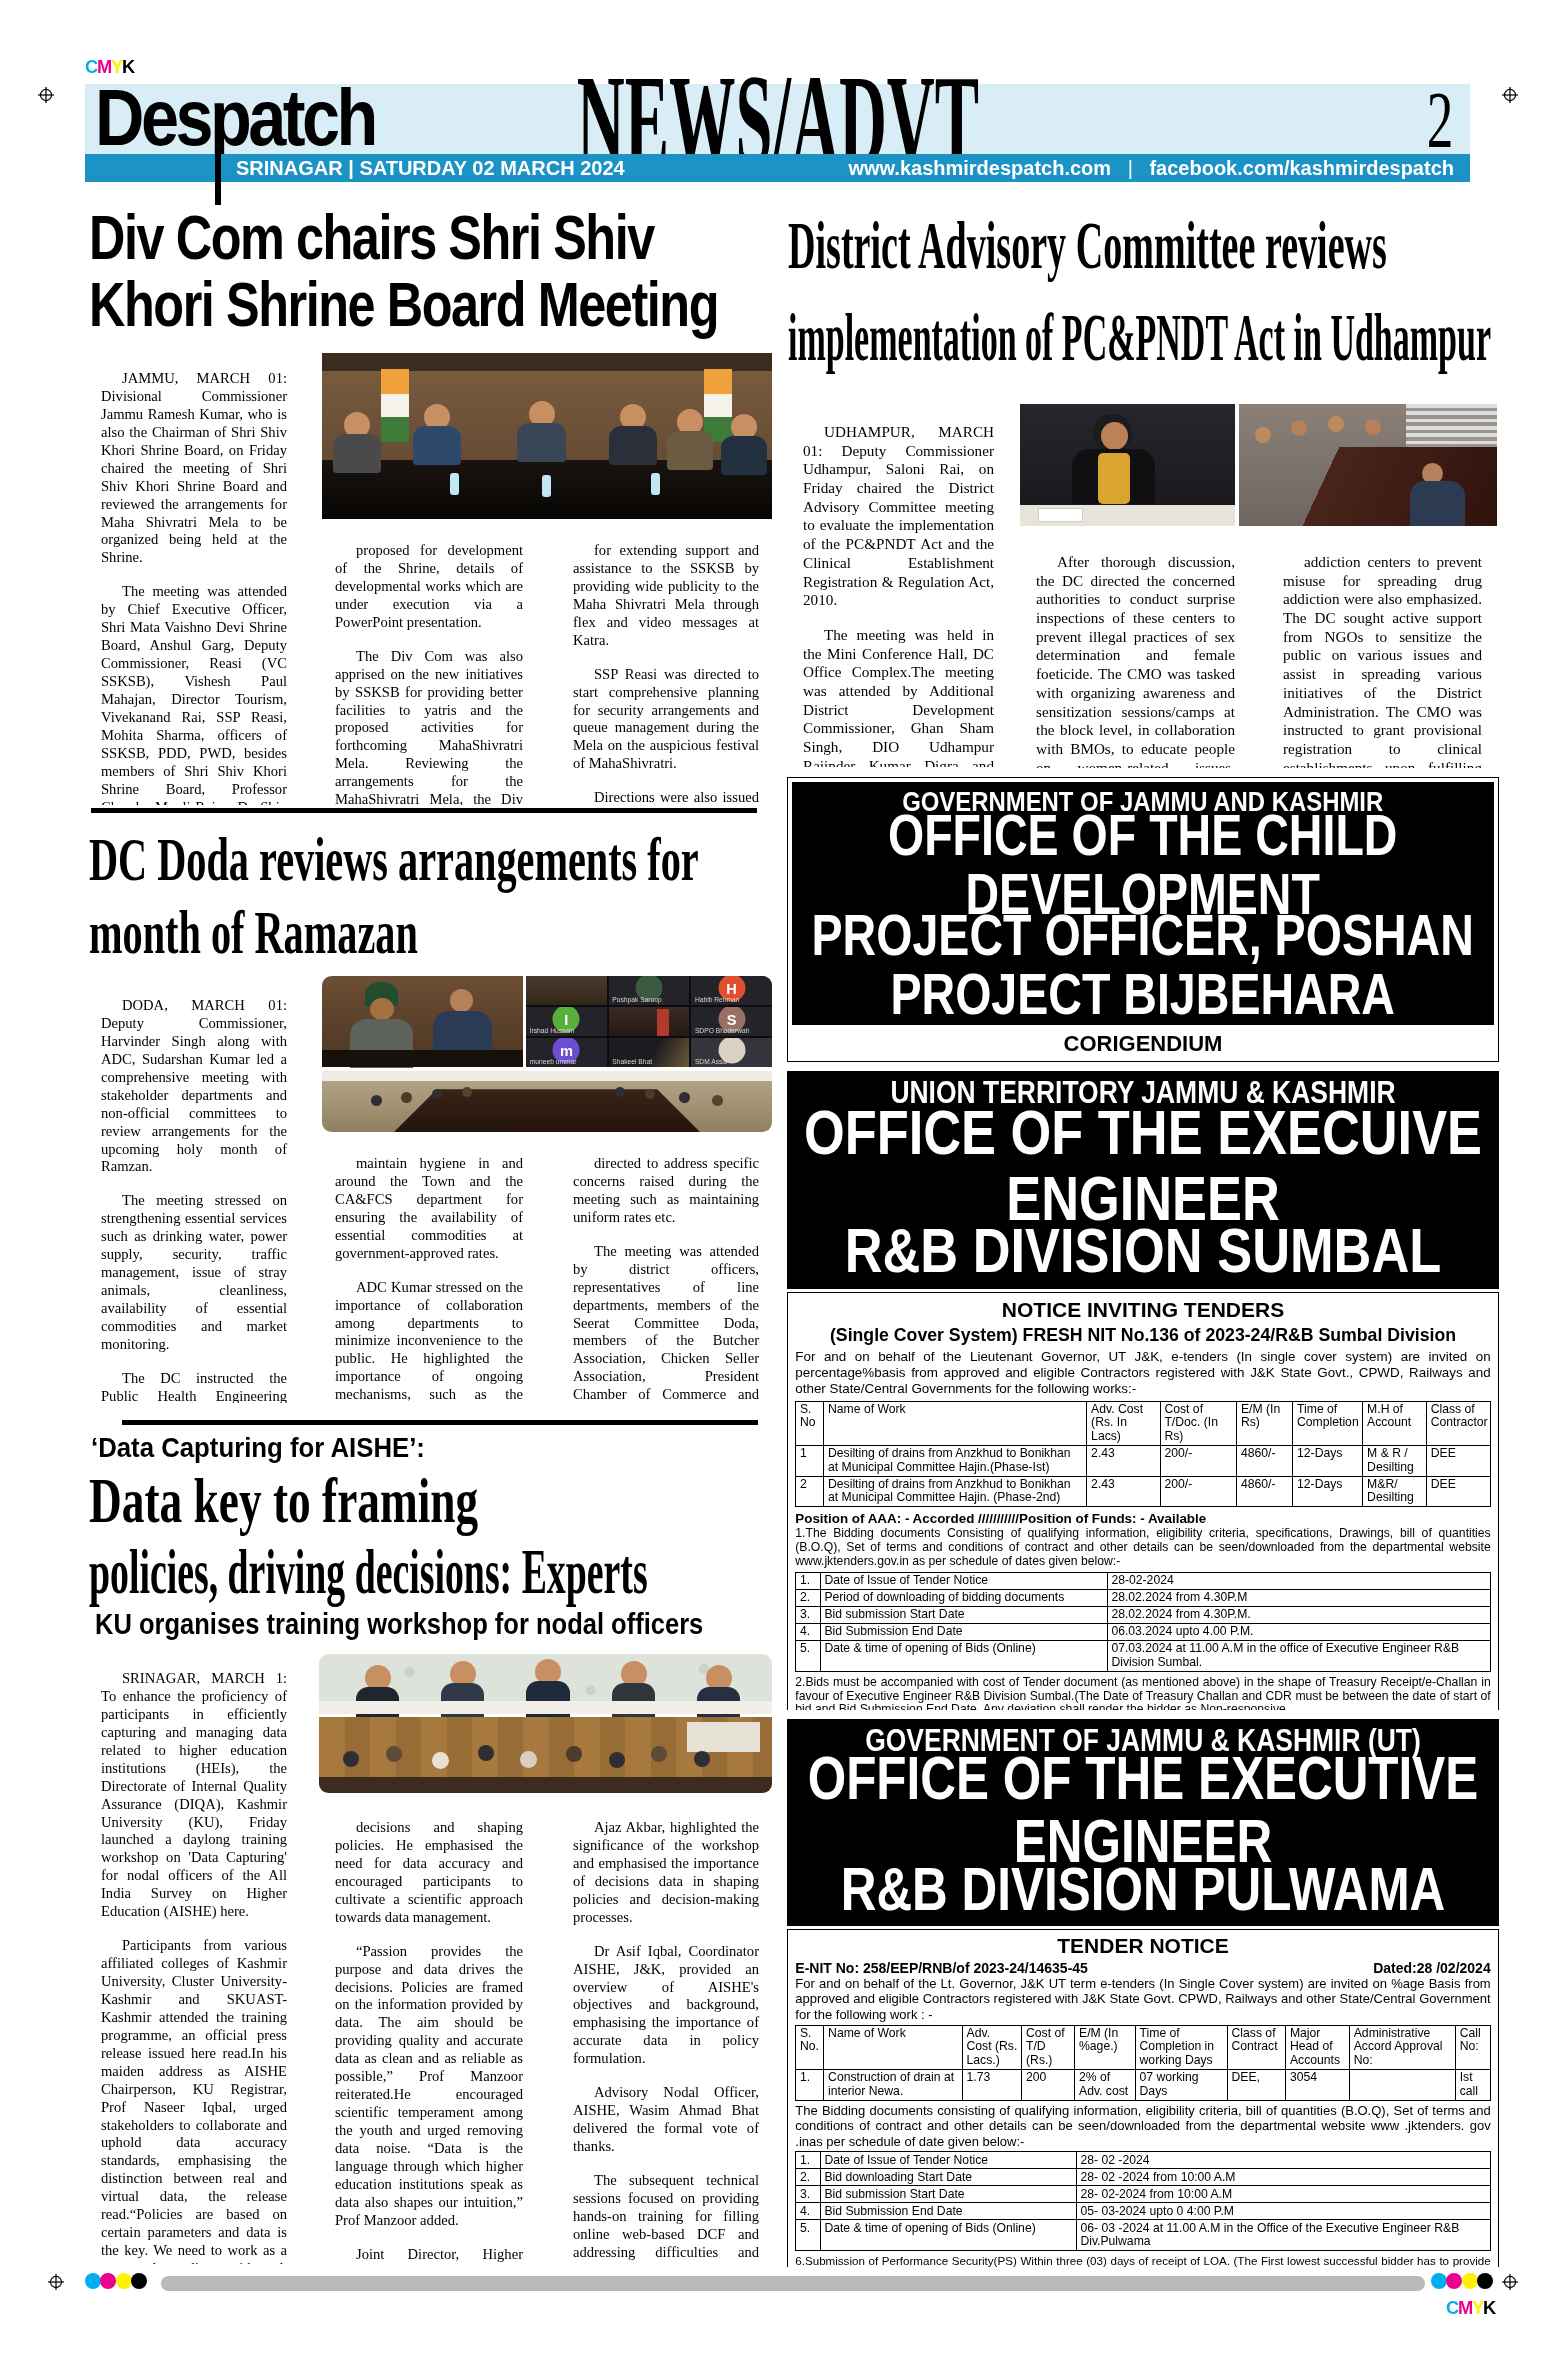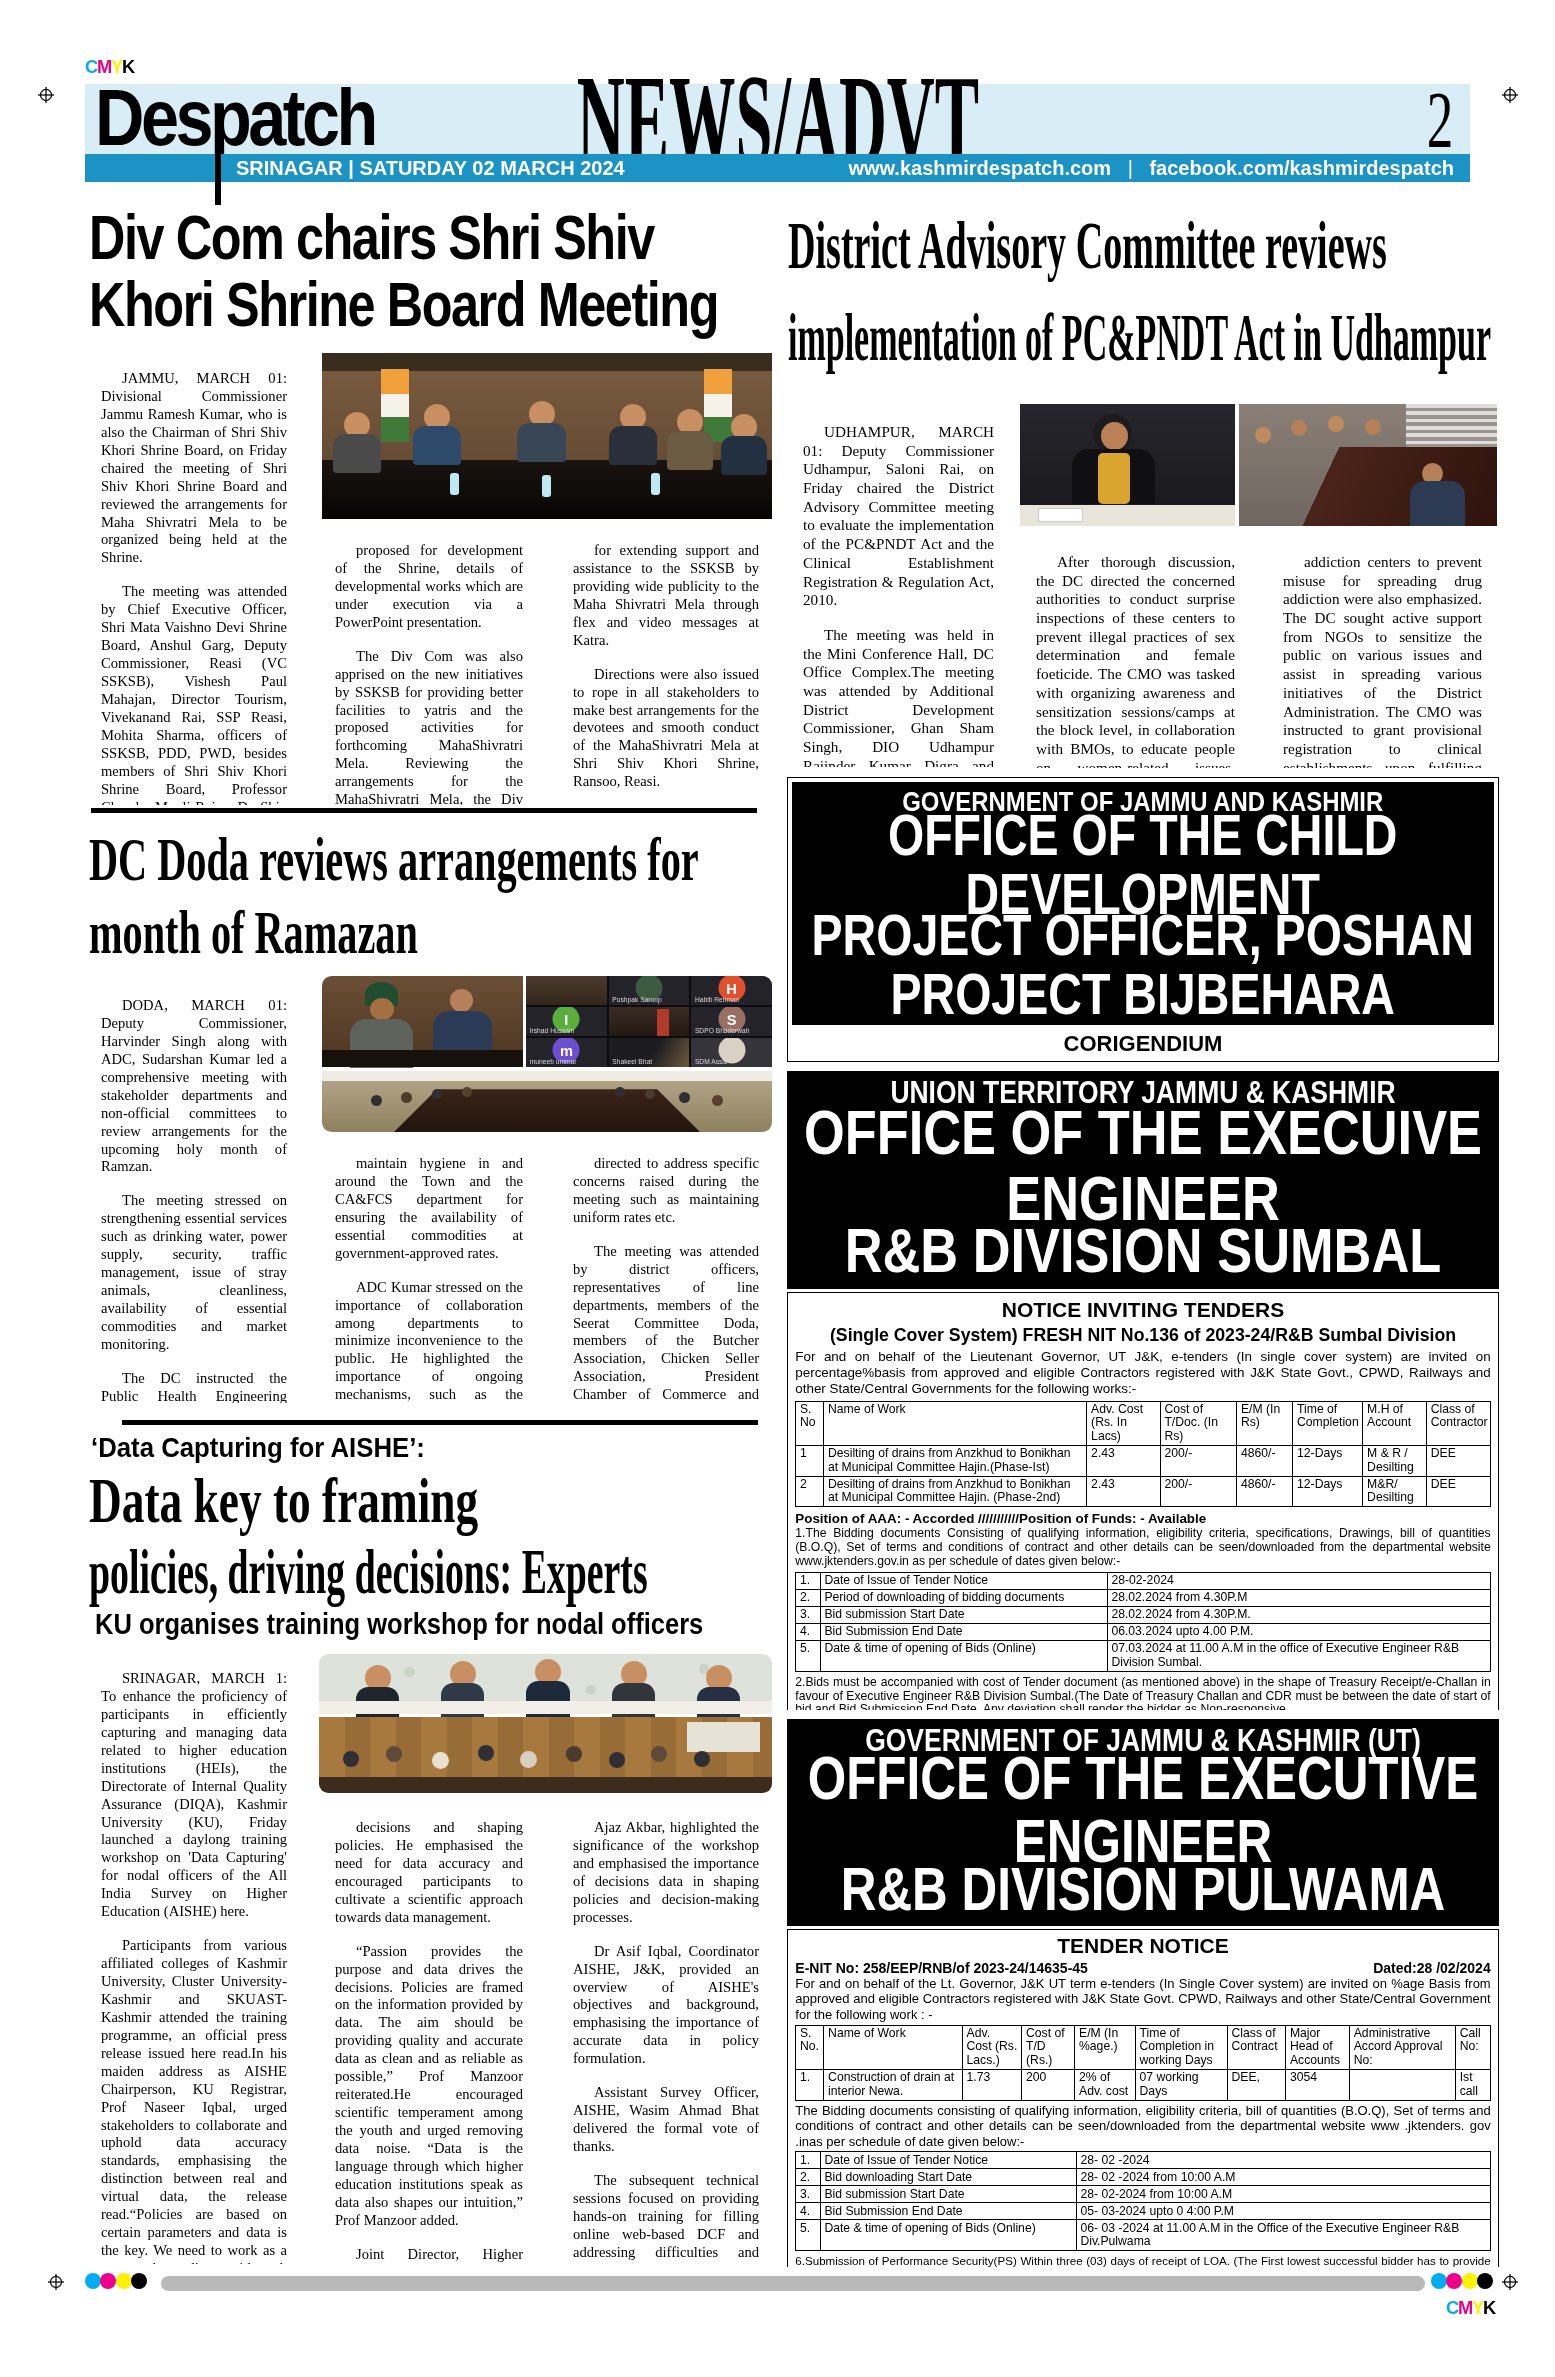--- a/index.html
+++ b/index.html
@@ -140,20 +140,21 @@
     <div class="abs" style="left:220px;top:122px;width:8.5px;height:22px;border-radius:3px;background:#bfe8f2;"></div>
     <div class="abs" style="left:329px;top:120px;width:8.5px;height:22px;border-radius:3px;background:#bfe8f2;"></div>
   </div>
 
   <div class="bodycol" style="left:319px;top:526px;width:220px;height:279px;">
       <p>proposed for development of the Shrine, details of developmental works which are under execution via a PowerPoint presentation.</p>
       <p>The Div Com was also apprised on the new initiatives by SSKSB for providing better facilities to yatris and the proposed activities for forthcoming MahaShivratri Mela. Reviewing the arrangements for the MahaShivratri Mela, the Div Com directed the Deputy Commissioner Reasi and SSP Reasi for providing the best facilities for a memorable spiritual experience for the devotees at the Shrine.</p>
     </div>
   <div class="bodycol" style="left:557px;top:526px;width:218px;height:279px;">
       <p>for extending support and assistance to the SSKSB by providing wide publicity to the Maha Shivratri Mela through flex and video messages at Katra.</p>
+      <p>SSP Reasi was directed to start comprehensive planning for security arrangements and queue management during the Mela on the auspicious festival of MahaShivratri.</p>
       <p>Directions were also issued to rope in all stakeholders to make best arrangements for the devotees and smooth conduct of the MahaShivratri Mela at Shri Shiv Khori Shrine, Ransoo, Reasi.</p>
     </div>
 
   <div class="h-serif" style="left:788px;top:206px;font-size:68px;transform:scaleX(0.56);">District Advisory Committee reviews</div>
   <div class="h-serif" style="left:788px;top:298px;font-size:68px;transform:scaleX(0.50);">implementation of PC&amp;PNDT Act  in Udhampur</div>
 
   <div class="bodycol" style="left:787px;top:407px;width:223px;height:360px;font-size:15.2px;">
       <p>UDHAMPUR, MARCH 01: Deputy Commissioner Udhampur, Saloni Rai, on Friday chaired the District Advisory Committee meeting to evaluate the implementation of the PC&amp;PNDT Act and the Clinical Establishment Registration &amp; Regulation Act, 2010.</p>
       <p>The meeting was held in the Mini Conference Hall, DC Office Complex.The meeting was attended by Additional District Development Commissioner, Ghan Sham Singh, DIO Udhampur Rajinder Kumar Digra and other officers besides District Advisory Committee members.At the outset, Chief Medical Officer Dr. Anil Manhas delivered a detailed PowerPoint presentation on the current operational status of ultrasound clinics in the district.</p>
     </div>
@@ -325,21 +326,21 @@
   </div>
 
   <div class="bodycol" style="left:319px;top:1803px;width:220px;height:461px;">
       <p>decisions and shaping policies. He emphasised the need for data accuracy and encouraged participants to cultivate a scientific approach towards data management.</p>
       <p>“Passion provides the purpose and data drives the decisions. Policies are framed on the information provided by data. The aim should be providing quality and accurate data as clean and as reliable as possible,” Prof Manzoor reiterated.He encouraged scientific temperament among the youth and urged removing data noise. “Data is the language through which higher education institutions speak as data also shapes our intuition,” Prof Manzoor added.</p>
       <p>Joint Director, Higher Education Institutions (HEI), Ministry of Education, Government of India, Anita Sirohiwal, provided insights into the online web-based Data Capture Format (DCF) on AISHE portals, highlighting the intricacies of the process.</p>
     </div>
   <div class="bodycol" style="left:557px;top:1803px;width:218px;height:461px;">
       <p>Ajaz Akbar, highlighted the significance of the workshop and emphasised the importance of decisions data in shaping policies and decision-making processes.</p>
       <p>Dr Asif Iqbal, Coordinator AISHE, J&amp;K, provided an overview of AISHE's objectives and background, emphasising the importance of accurate data in policy formulation.</p>
-      <p>Assistant Survey Officer, AISHE, Wasim Ahmad Bhat delivered the formal vote of thanks.</p>
+      <p>Advisory Nodal Officer, AISHE, Wasim Ahmad Bhat delivered the formal vote of thanks.</p>
       <p>The subsequent technical sessions focused on providing hands-on training for filling online web-based DCF and addressing difficulties and doubts.</p>
       <p>Deputy Director, HEI, MoE, GoI, Dona Francis; Joint Director IT (NIC), GoI, Sandhya Rani; Deputy Director, IT (NIC), GoI, Kunal Kashyav; Accounts Officer, RUSA/AISHE, J&amp;K, Ajay Raina; and Head, Division of Agrometeorology and Nodal Officer, AISHE SKUAST-K, Prof. Sameera Qayoom were also present at the inaugural ceremony, the release added.</p>
     </div>
 
   <div class="notice" style="left:787px;top:777px;width:712px;height:285px;">
     <div class="nhead">
       <div class="l1">GOVERNMENT OF JAMMU AND KASHMIR</div>
       <div class="l2">OFFICE OF THE CHILD DEVELOPMENT</div>
       <div class="l2">PROJECT OFFICER, POSHAN PROJECT BIJBEHARA</div>
     </div>

